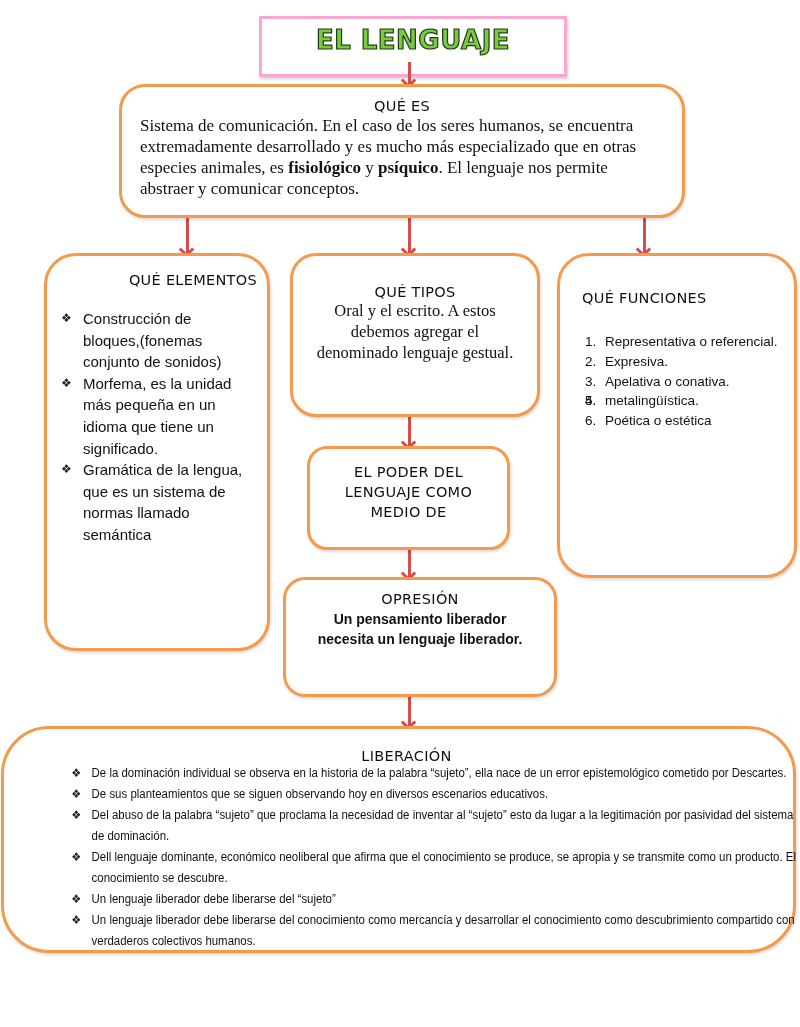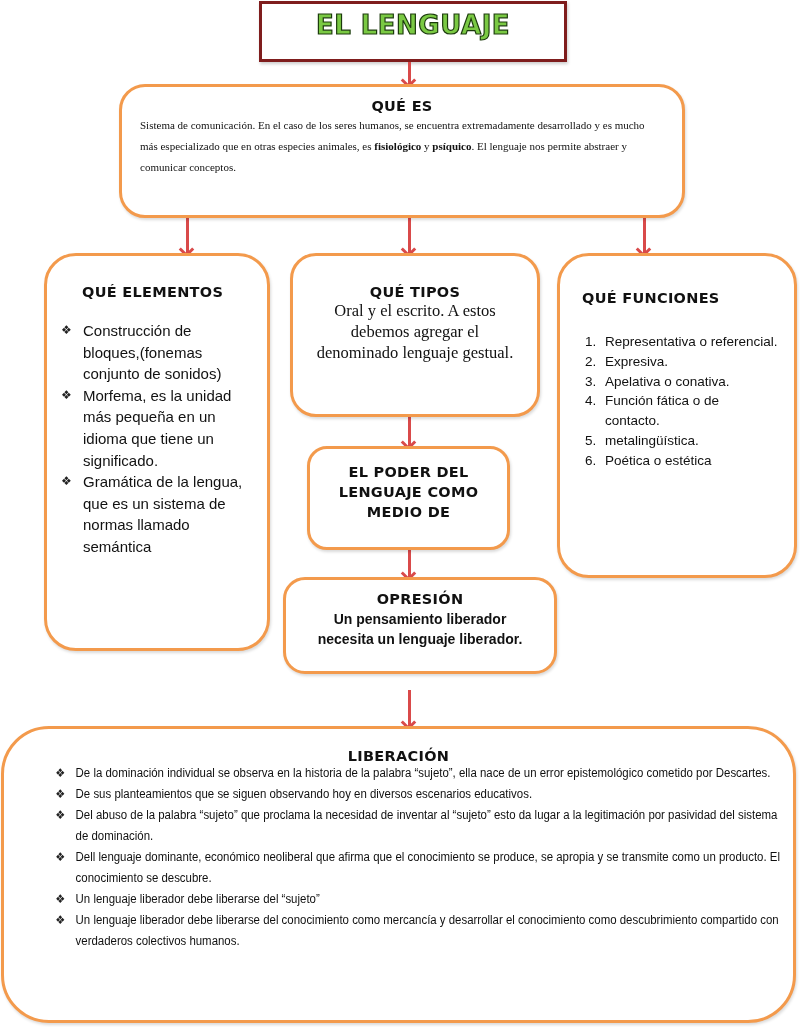--- a/index.html
+++ b/index.html
@@ -1,20 +1,20 @@
 <!DOCTYPE html>
 <html><head>
 <meta charset="utf-8">
 <style>
   html, body { margin:0; padding:0; background:#ffffff; }
   body { width:800px; height:1027px; position:relative; overflow:hidden; font-family:"DejaVu Sans", sans-serif; color:#111; }
   .box { position:absolute; box-sizing:border-box; background:#fff; border:3px solid #f39a4c; border-radius:26px; box-shadow:1px 2px 3px rgba(0,0,0,0.15); }
-  .title-box { position:absolute; left:259px; top:1px; width:308px; height:61px; box-sizing:border-box; border:3px solid #7f1d1d; background:#fff; box-shadow:1px 2px 3px rgba(0,0,0,0.2); text-align:center; }
+  .title-box { position:absolute; left:259px; top:16px; width:308px; height:61px; box-sizing:border-box; border:3px solid #f9a8d4; background:#fff; box-shadow:1px 2px 3px rgba(0,0,0,0.2); text-align:center; }
   .main-title { font-family:"DejaVu Sans", sans-serif; font-weight:bold; font-size:26px; letter-spacing:0.5px; color:#7ac943; -webkit-text-stroke:1.2px #1b3a0c; margin-top:6px; }
-  .hdr { font-family:"DejaVu Sans", sans-serif; font-weight:bold; font-size:14.5px; color:#111; letter-spacing:0.3px; }
+  .hdr { font-family:"DejaVu Sans", sans-serif; font-weight:normal; font-size:14.5px; color:#111; letter-spacing:0.3px; }
   .serif { font-family:"Liberation Serif", serif; }
   .sans { font-family:"Liberation Sans", sans-serif; }
   .arrow { position:absolute; width:3px; background:#d94a4a; }
   .arrow::after { content:""; position:absolute; left:-5px; bottom:-2px; width:8px; height:8px; border-right:3px solid #d94a4a; border-bottom:3px solid #d94a4a; transform:rotate(45deg); }
   ul.dia { list-style:none; margin:0; padding:0; }
   ul.dia li { position:relative; padding-left:22px; }
   .diamond { position:absolute; left:0; top:0; font-size:12px; color:#222; }
   ol.fn { margin:0; padding-left:0; list-style:none; }
   ol.fn li { position:relative; padding-left:20px; }
   ol.fn li .num { position:absolute; left:0; top:0; }
@@ -31,61 +31,61 @@
 <div class="arrow" style="left:408px; top:62px; height:22px;"></div>
 <div class="arrow" style="left:186px; top:217px; height:36px;"></div>
 <div class="arrow" style="left:408px; top:217px; height:36px;"></div>
 <div class="arrow" style="left:643px; top:217px; height:36px;"></div>
 <div class="arrow" style="left:408px; top:416px; height:30px;"></div>
 <div class="arrow" style="left:408px; top:549px; height:28px;"></div>
 <div class="arrow" style="left:408px; top:690px; height:36px;"></div>
 
 <div class="box" style="left:119px; top:84px; width:566px; height:134px;">
   <div class="hdr" style="text-align:center; margin-top:11px;">QUÉ ES</div>
-  <div class="serif" style="font-size:11px; line-height:21px; padding:0 18px 0 18px; margin-top:1px;">
+  <div class="serif" style="font-size:17px; line-height:21px; padding:0 18px 0 18px; margin-top:1px;">
     <span>Sistema de comunicación.  En el caso de los seres humanos, se encuentra extremadamente desarrollado y es mucho más especializado que en otras especies animales, es </span><b>fisiológico</b><span> y </span><b>psíquico</b><span>. El lenguaje nos permite abstraer y comunicar conceptos.</span>
   </div>
 </div>
 
 <div class="box" style="left:44px; top:253px; width:226px; height:398px; border-radius:32px;">
-  <div class="hdr" style="text-align:left; margin-top:28px; padding-right:10px;padding-left:35px;">QUÉ ELEMENTOS</div>
+  <div class="hdr" style="text-align:right; margin-top:16px; padding-right:10px;padding-left:35px;">QUÉ ELEMENTOS</div>
   <ul class="dia sans" style="font-size:15px; line-height:21.6px; padding:0 16px 0 14px; margin-top:20px;">
     <li><span class="diamond">❖</span><span>Construcción de bloques,(fonemas conjunto de sonidos)</span></li>
     <li><span class="diamond">❖</span><span>Morfema, es la unidad más pequeña en un idioma que tiene un significado.</span></li>
     <li><span class="diamond">❖</span><span>Gramática de la lengua, que es un sistema de normas llamado semántica</span></li>
   </ul>
 </div>
 
 <div class="box" style="left:290px; top:253px; width:250px; height:164px;">
   <div class="hdr" style="text-align:center; margin-top:28px;">QUÉ TIPOS</div>
   <div class="serif" style="font-size:16.5px; line-height:21px; text-align:center; padding:0 18px; ">Oral y el escrito. A estos debemos agregar el denominado lenguaje gestual.</div>
 </div>
 
 <div class="box" style="left:557px; top:253px; width:240px; height:325px; border-radius:32px;">
   <div class="hdr" style="margin-top:34px; padding-left:22px;">QUÉ FUNCIONES</div>
   <ol class="fn sans" style="font-size:13.5px; line-height:19.8px; margin-top:26px; padding-left:25px; padding-right:10px;">
     <li><span class="num">1.</span><span>Representativa o referencial.</span></li>
     <li><span class="num">2.</span><span>Expresiva.</span></li>
     <li><span class="num">3.</span><span>Apelativa o conativa.</span></li>
-    <li style="padding-right:30px;"><span class="num">4.</span><span>Función  fática o de contacto.</span></li>
+    <li style="padding-right:30px;"><span class="num">4.</span></li>
     <li><span class="num">5.</span><span>metalingüística.</span></li>
     <li><span class="num">6.</span><span>Poética o estética</span></li>
   </ol>
 </div>
 
 <div class="box" style="left:307px; top:446px; width:203px; height:104px; border-radius:20px;">
   <div class="hdr" style="text-align:center; margin-top:13px; font-size:14.5px; line-height:20px; padding:0 10px;">EL PODER DEL LENGUAJE COMO MEDIO DE</div>
 </div>
 
-<div class="box" style="left:283px; top:577px; width:274px; height:97px; border-radius:22px;">
+<div class="box" style="left:283px; top:577px; width:274px; height:120px; border-radius:22px;">
   <div class="hdr" style="text-align:center; margin-top:11px;">OPRESIÓN</div>
   <div class="sans" style="font-size:14px; font-weight:bold; line-height:20px; text-align:center; padding:0 30px; margin-top:2px;">Un pensamiento liberador necesita un lenguaje liberador.</div>
 </div>
 
-<div class="box" style="left:1px; top:726px; width:795px; height:297px; border-radius:48px;">
+<div class="box" style="left:1px; top:726px; width:795px; height:227px; border-radius:48px;padding-left:16px;">
   <div class="hdr" style="text-align:center; margin-top:19px; padding-left:0;">LIBERACIÓN</div>
   <ul class="dia lib sans" style="font-size:12.3px; line-height:21px; padding:0 70px 0 47px; margin-top:-1px; transform:scaleX(0.93); transform-origin:left top; width:800px;">
     <li><span class="diamond">❖</span><span>De la dominación individual se observa en la historia de la palabra “sujeto”, ella nace de un error epistemológico cometido por Descartes.</span></li>
     <li><span class="diamond">❖</span><span>De sus planteamientos que se siguen observando hoy en diversos escenarios educativos.</span></li>
     <li><span class="diamond">❖</span><span>Del abuso de la palabra “sujeto” que proclama la necesidad de inventar al “sujeto” esto da lugar a la legitimación por pasividad del sistema de dominación.</span></li>
     <li><span class="diamond">❖</span><span>Dell lenguaje dominante, económico neoliberal que afirma que el conocimiento se produce, se apropia y se transmite como un producto. El conocimiento se descubre.</span></li>
     <li><span class="diamond">❖</span><span>Un lenguaje liberador debe liberarse del “sujeto”</span></li>
     <li><span class="diamond">❖</span><span>Un lenguaje liberador debe liberarse del conocimiento como mercancía y desarrollar el conocimiento como descubrimiento compartido con verdaderos colectivos humanos.</span></li>
   </ul>
 </div>

